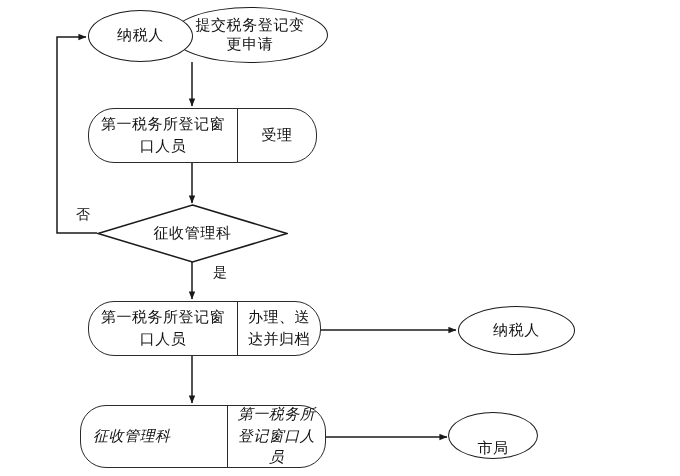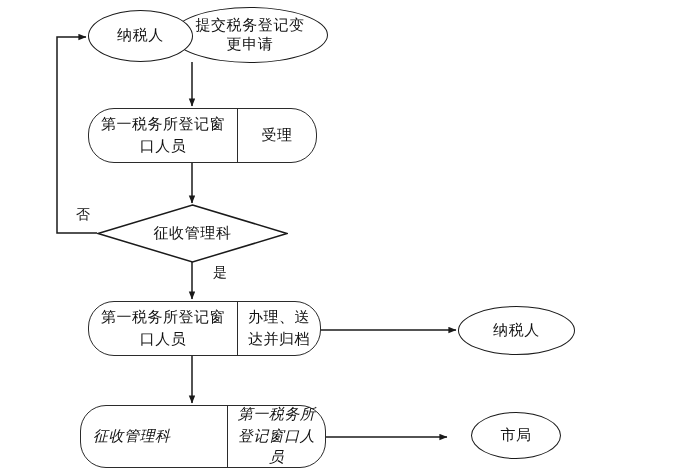--- a/index.html
+++ b/index.html
@@ -180,17 +180,17 @@
   <div class="node tablebox" style="left:80px; top:405px; width:246px; height:63px;font-style:italic;">
     <div class="cell left-cell align-left" style="width:148px;">
       <span>征收管理科</span>
     </div>
     <div class="cell" style="width:98px;">
       <span style="display:block; width:80px;">第一税务所登记窗口人员</span>
     </div>
   </div>
 
 
-  <div class="node ellipse filled" style="left:471px; top:412px; width:90px; height:47px;">
+  <div class="node ellipse filled" style="left:448px; top:412px; width:90px; height:47px;align-items:flex-end;">
     <span>市局</span>
   </div>
 
 </div>
 
 </body></html>

